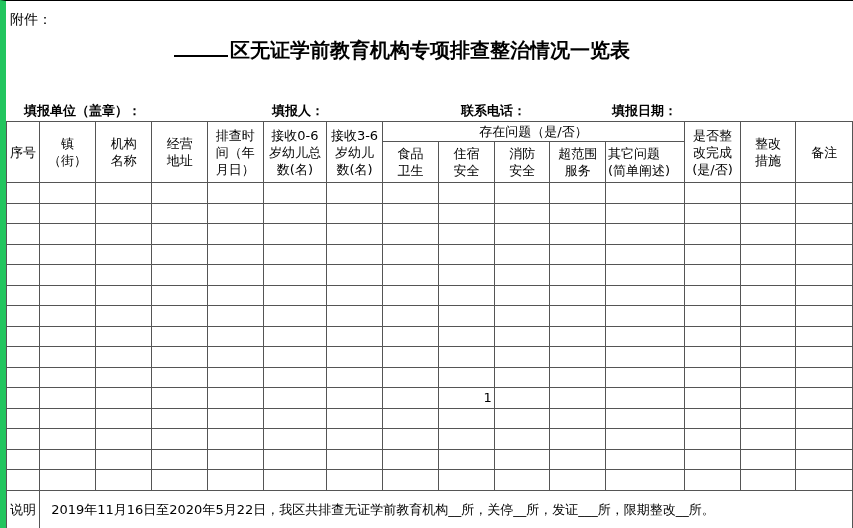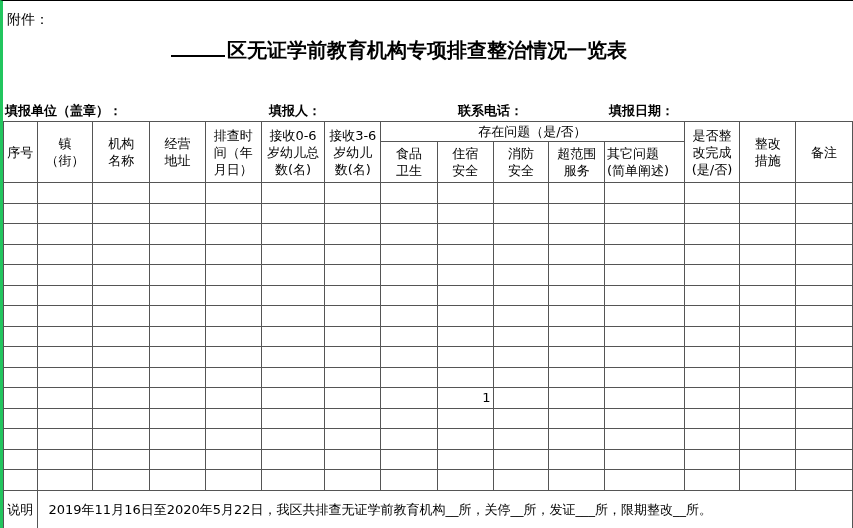--- a/index.html
+++ b/index.html
@@ -1,19 +1,19 @@
 <!DOCTYPE html>
 <html><head>
 <meta charset="utf-8">
 <style>
   html, body { margin:0; padding:0; background:#ffffff; }
   body { width:853px; height:528px; position:relative; overflow:hidden;
          font-family:"DejaVu Sans", sans-serif; color:#000; }
   .sheet { position:absolute; left:0; top:0; width:853px; height:528px;
-           border-left:3px solid #22c55e; border-top:1px solid #000; box-sizing:border-box; }
+           border-left:6px solid #22c55e; border-top:1px solid #000; box-sizing:border-box; }
   .attach { position:absolute; left:4px; top:10px; font-size:14px; }
   .title { position:absolute; left:168px; top:36px; font-family:"DejaVu Serif", serif;
            font-size:20px; font-weight:bold; letter-spacing:0px; white-space:nowrap; }
   .title .blank { display:inline-block; width:54px; border-bottom:2px solid #000; margin-right:2px; vertical-align:baseline; height:18px; }
   .info { position:absolute; top:101px; font-size:13px; font-weight:bold; white-space:nowrap; }
   table { position:absolute; left:0; top:120px; border-collapse:collapse; table-layout:fixed; }
   td { border:1px solid #555; padding:0; font-size:13px; text-align:center; vertical-align:middle;
        line-height:17px; overflow:hidden; }
   td.l { text-align:left; padding-left:2px;margin-left:8px; }
   tr.data td { height:19.5px; }
@@ -21,21 +21,21 @@
   .footer td { height:38px; }
   .note-text { text-align:left; padding-left:11px; font-size:13px; white-space:nowrap; }
 </style>
 </head>
 <body>
 
 <div class="sheet">
   <div class="attach">附件：</div>
   <div class="title"><span class="blank"></span><span>区无证学前教育机构专项排查整治情况一览表</span></div>
 
-  <div class="info" style="left:2px;">填报单位（盖章）：</div>
+  <div class="info" style="left:18px;">填报单位（盖章）：</div>
   <div class="info" style="left:266px;">填报人：</div>
   <div class="info" style="left:455px;">联系电话：</div>
   <div class="info" style="left:606px;font-family:Liberation Serif, serif;">填报日期：</div>
 
   <table>
     <colgroup>
       <col style="width:34px">
         <col style="width:56px">
         <col style="width:57px">
         <col style="width:56px">

